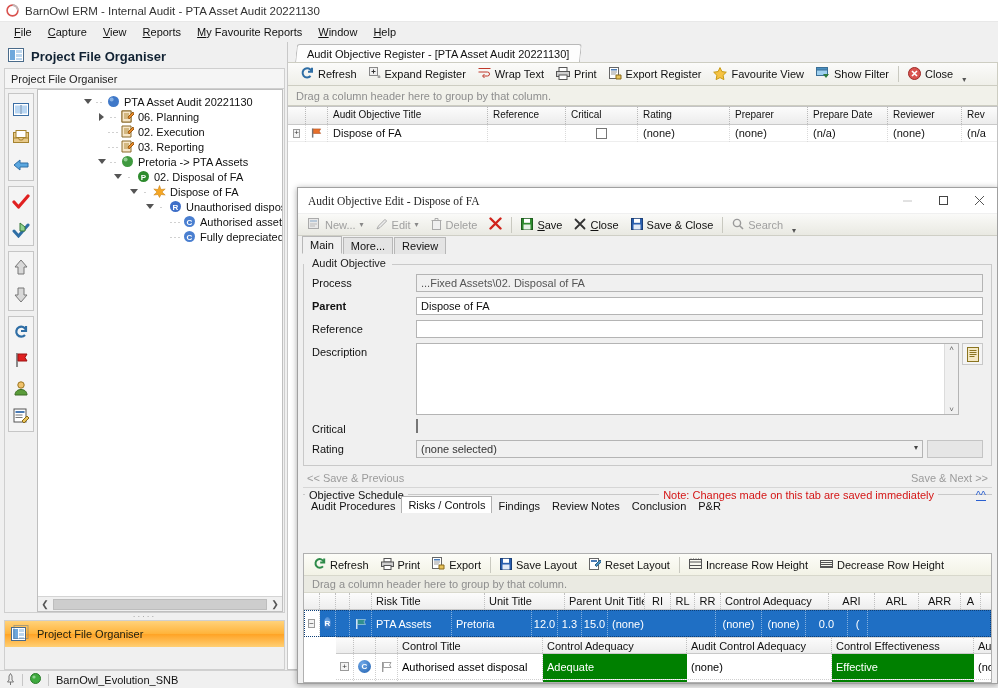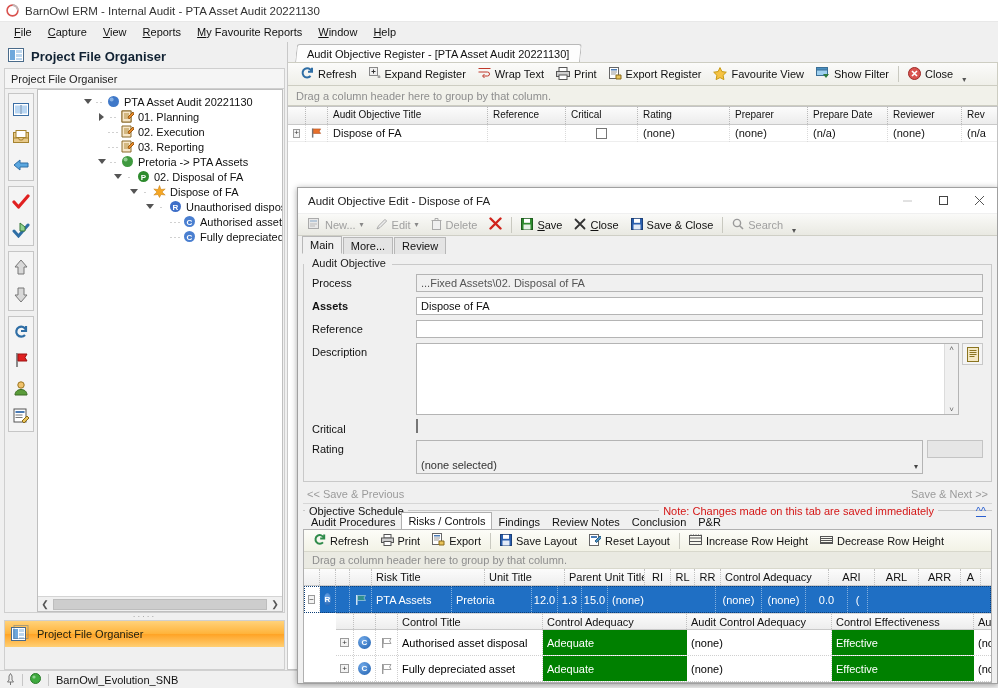--- a/index.html
+++ b/index.html
@@ -103,21 +103,21 @@
   .boxexp { width:9px;height:9px;border:1px solid #9a9a9a;background:#f3f3f3;display:flex;align-items:center;
             justify-content:center;font-size:8px;line-height:8px;color:#333;}
   .cbx { width:11px; height:11px; border:1px solid #767676; background:#fff; }
 
   
   .dlg { position:absolute; left:297px; top:145px; width:701px; height:497px;
          background:#f0f0f0; border:1px solid #a0a0a0; box-shadow:0 1px 6px rgba(0,0,0,.35);
          display:flex; flex-direction:column; z-index:20;}
   .dlg-tb { height:26px; flex:0 0 26px; background:#fff; display:flex; align-items:center;
             border-bottom:1px solid #f0f0f0; }
-  .dlg-tb .t { flex:1; padding-left:10px; font-size:11.5px; color:#222; }
+  .dlg-tb .t { flex:1; padding-left:10px; font-size:11.5px; color:#222;font-family:Liberation Serif, serif; }
   .winbtn { width:36px; height:25px; display:flex; align-items:center; justify-content:center; color:#555; font-size:11px;}
   .winbtn.dis { color:#c4c4c4; }
 
   .dlg-tools { height:22px; flex:0 0 22px; display:flex; align-items:center;
                background:linear-gradient(to bottom,#fafaf8,#e9e9e2); border-bottom:1px solid #cfcfc6; padding-left:4px;}
   .dlg-tabs { height:18px; flex:0 0 18px; display:flex; align-items:flex-end; padding-left:4px; background:#f0f0f0;}
   .dtab { height:17px; padding:0 7px; font-size:11px; display:flex; align-items:center; border:1px solid #b7b7b7;
           border-bottom:none; background:#e4e4e4; color:#111; margin-right:1px;}
   .dtab.act { background:#f0f0f0; border-bottom:1px solid #f0f0f0; height:18px; }
 
@@ -131,30 +131,30 @@
   .flab.b { font-weight:bold; }
   .finp { flex:1; height:18px; border:1px solid #b4b4b4; background:#fff; font-size:11px; color:#111;
           padding:2px 4px; display:flex; align-items:center; }
   .finp.ro { background:#f0f0f0; color:#555; }
   .ftxt { flex:1; height:72px; border:1px solid #b4b4b4; background:#fff; display:flex; }
   .ftxt .area { flex:1; }
   .ftxt .vsb { width:14px; flex:0 0 14px; background:#f0f0f0; border-left:1px solid #dcdcdc;
                display:flex; flex-direction:column; justify-content:space-between; align-items:center; font-size:8px; color:#666;}
   .memo-btn { width:21px; height:22px; margin-left:3px; border:1px solid #c8c8c8; background:#f4f4f4;
               display:flex; align-items:center; justify-content:center; }
-  .fsel { flex:1; height:34px; border:1px solid #b4b4b4; background:#f0f0f0; color:#333; font-size:11px;
-          padding:2px 4px; display:flex; align-items:flex-end; justify-content:space-between;}
+  .fsel { flex:1; height:18px; border:1px solid #b4b4b4; background:#f0f0f0; color:#333; font-size:11px;
+          padding:2px 4px; display:flex; align-items:flex-start; justify-content:space-between;}
   .fsel .cv { font-size:8px; color:#444; }
   .fgrey { width:56px; height:18px; border:1px solid #c4c4c4; background:#e6e6e6; margin-left:4px; flex:0 0 56px;}
 
   .navrow { display:flex; justify-content:space-between; align-items:center; height:20px; flex:0 0 20px;
             padding:0 4px; border-bottom:1px solid #d6d6d6; margin-top:2px;}
   .navrow span { font-size:11px; color:#9b9b9b; }
 
-  .sched { flex:1; min-height:0; display:flex; flex-direction:column; position:relative; padding-top:8px; }
+  .sched { flex:1; min-height:0; display:flex; flex-direction:column; position:relative; padding-top:8px;gap:40px; }
   .sched-legend { position:absolute; top:1px; left:2px; background:#f0f0f0; padding:0 4px; font-size:11px; color:#111;}
   .sched-note { position:absolute; top:1px; right:54px; background:#f0f0f0; padding:0 4px; font-size:11px; color:#d41616;}
   .sched-chev { position:absolute; top:2px; right:6px; font-size:11px; color:#2a5fd0; border-bottom:1px solid #2a5fd0; line-height:10px;}
   .sched-line { position:absolute; top:6px; left:0; right:0; height:1px; background:#c9c9c9;}
 
   .stabs { height:17px; flex:0 0 17px; display:flex; align-items:flex-end; padding-left:2px; position:relative; z-index:2;}
   .stab { height:15px; padding:0 6px; font-size:11px; display:flex; align-items:center; color:#111; }
   .stab.act { background:#fff; border:1px solid #b0b0b0; border-bottom:none; height:17px; }
 
   .spanel { flex:1; min-height:0; border:1px solid #b0b0b0; background:#f0f0f0; display:flex; flex-direction:column;}
@@ -337,21 +337,21 @@
                 </span>
               <span class="dots">··</span>
               <span class="ico">
                   <svg width="13" height="13" viewBox="0 0 13 13">
                     <rect x="1" y="1" width="9" height="11" fill="#fff" stroke="#8a6a2a"></rect>
                     <path d="M1 1 h9 v11 h-9z" fill="#f6e6c8" stroke="#8a6a2a"></path>
                     <path d="M3 4h5M3 6h5M3 8h4" stroke="#b08a3a"></path>
                     <path d="M7 7 L12 2 L13 4 L8 9z" fill="#e88a2a" stroke="#9c5a10"></path>
                   </svg>
                 </span>
-              <span class="txt">01. Planning</span>
+              <span class="txt">06. Planning</span>
             </div>
 
             <div class="tnode" style="padding-left:58px">
               <span class="exp"></span>
               <span class="dots">···</span>
               <span class="ico">
                   <svg width="13" height="13" viewBox="0 0 13 13">
                     <path d="M1 1 h9 v11 h-9z" fill="#f6e6c8" stroke="#8a6a2a"></path>
                     <path d="M3 4h5M3 6h5M3 8h4" stroke="#b08a3a"></path>
                     <path d="M7 7 L12 2 L13 4 L8 9z" fill="#e88a2a" stroke="#9c5a10"></path>
@@ -694,21 +694,21 @@
         <div class="fieldset">
           <div class="fs-cut"></div>
           <div class="fs-legend">Audit Objective</div>
 
           <div class="frow">
             <div class="flab">Process</div>
             <div class="finp ro">...Fixed Assets\02. Disposal of FA</div>
           </div>
 
           <div class="frow">
-            <div class="flab b">Assets</div>
+            <div class="flab b">Parent</div>
             <div class="finp">Dispose of FA</div>
           </div>
 
           <div class="frow">
             <div class="flab">Reference</div>
             <div class="finp"></div>
           </div>
 
           <div class="frow">
             <div class="flab">Description</div>

